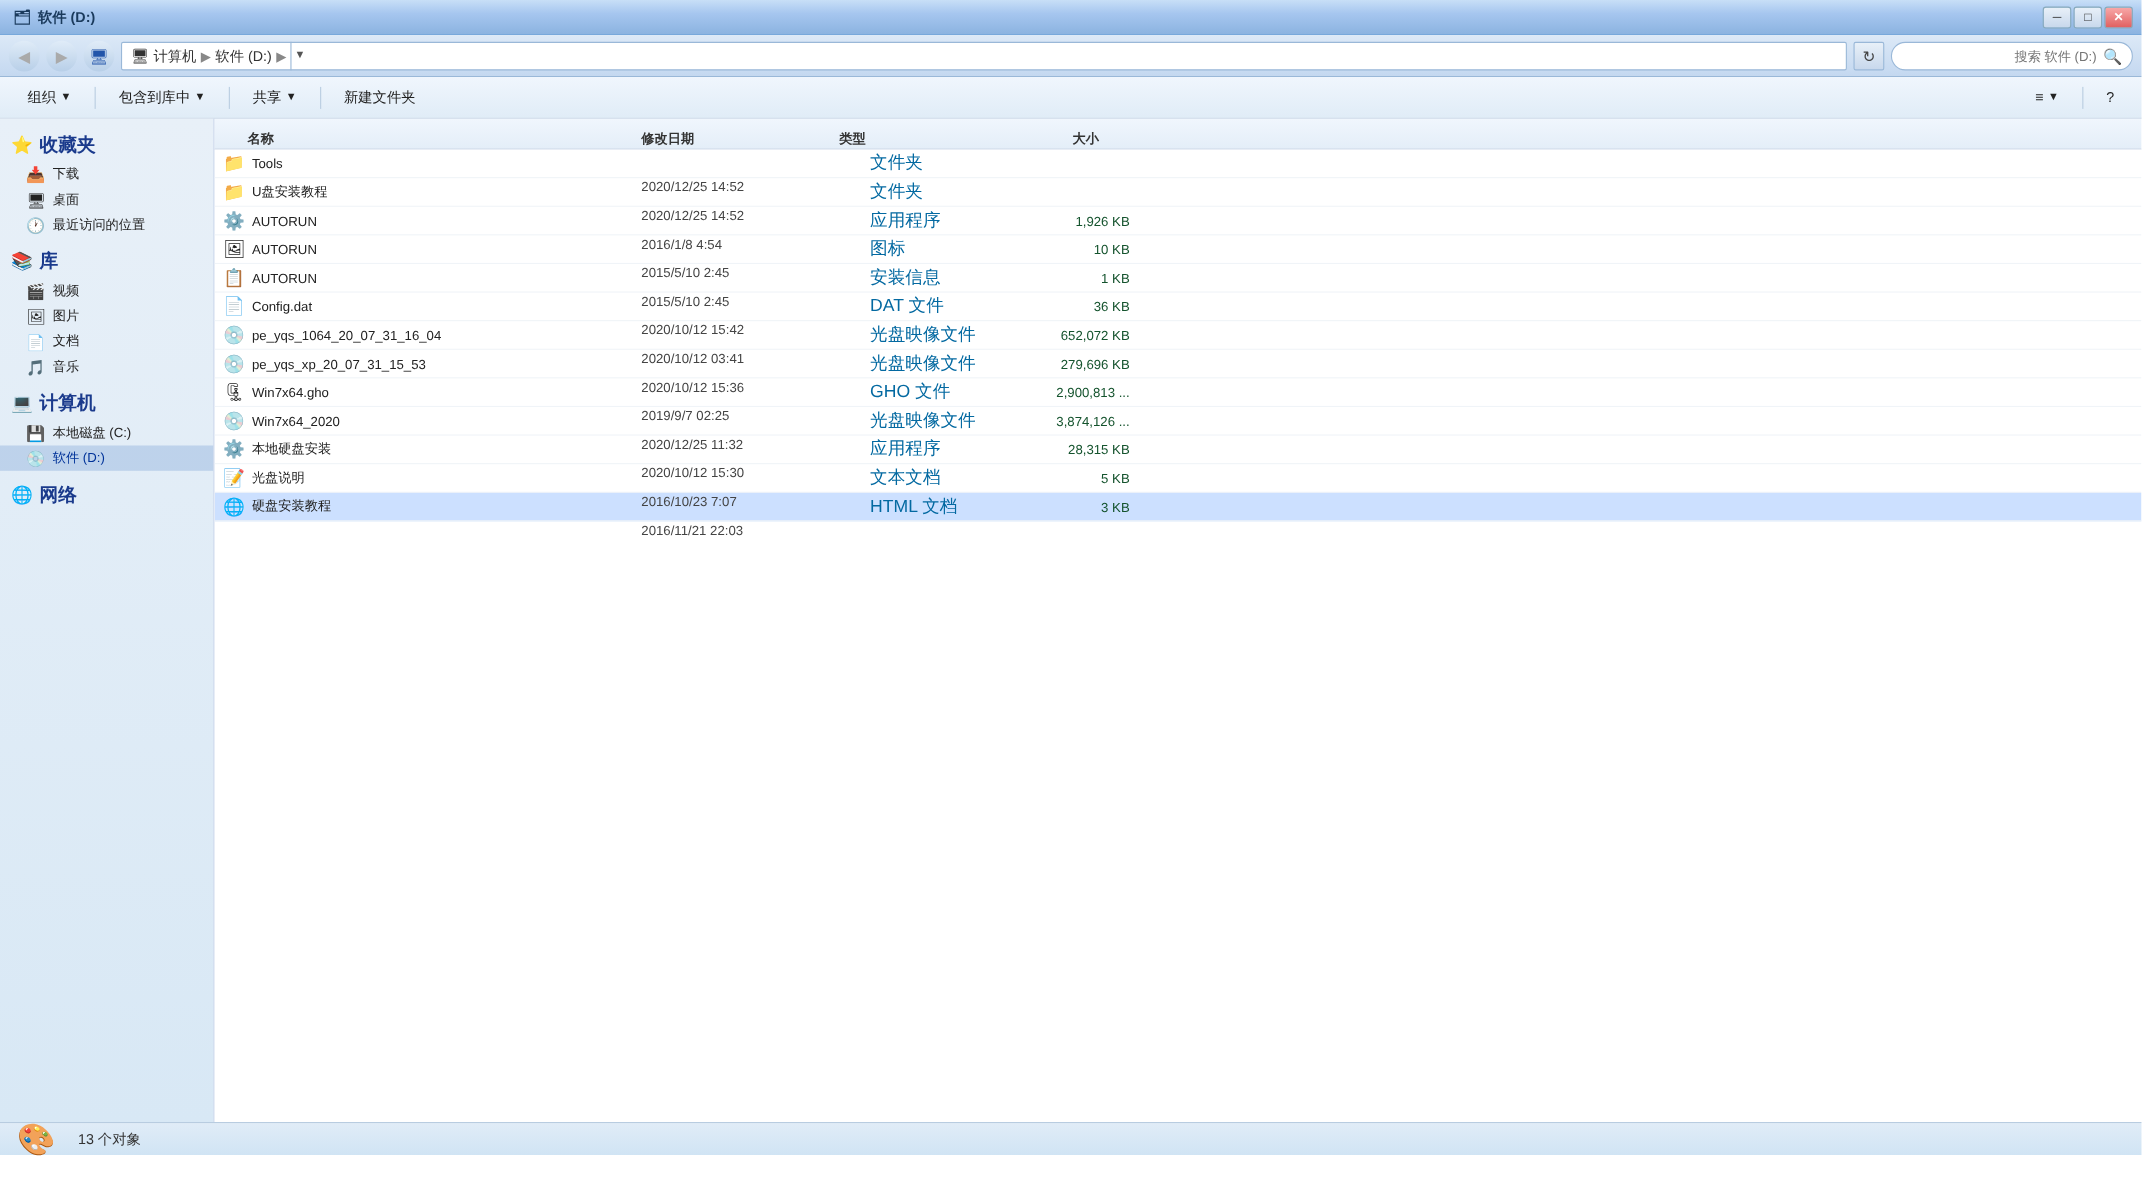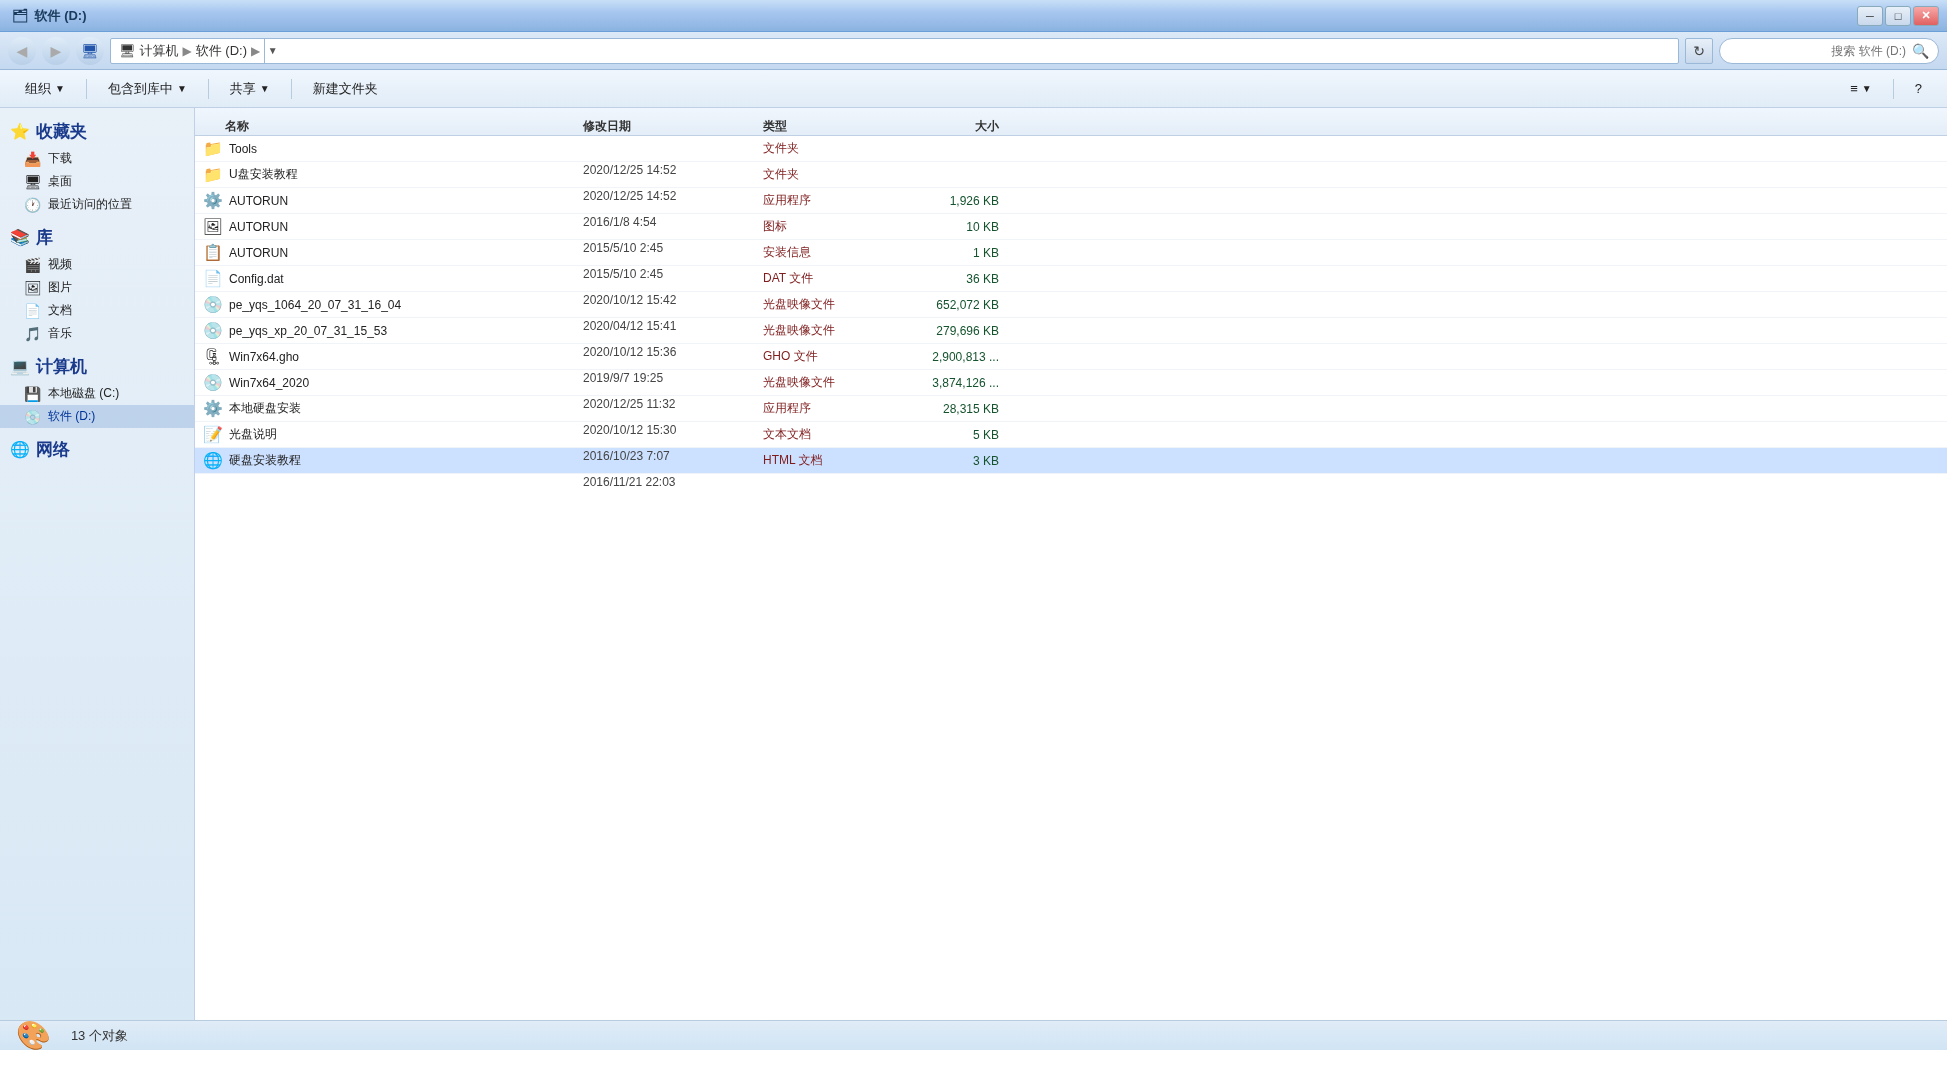--- a/index.html
+++ b/index.html
@@ -296,23 +296,24 @@
     }
     .file-cell-date {
       width: 180px;
       font-size: 12px;
       color: #444;
       padding-left: 8px;
       margin-top: 43px;
     }
     .file-cell-type {
       width: 140px;
-      font-size: 12px;
-      color: #7f1d1d;
+      font-size: 16px;
+      color: #0369a1;
       padding-left: 8px;
+      margin-left: 28px;
     }
     .file-cell-size {
       width: 120px;
       font-size: 12px;
       color: #14532d;
       text-align: right;
       padding-right: 16px;
     }
 
     
@@ -526,39 +527,39 @@
     </div>
     <div class="file-cell-date">2020/10/12 15:42</div>
     <div class="file-cell-type">DAT 文件</div>
     <div class="file-cell-size">36 KB</div>
   </div>
         <div class="file-row">
     <div class="file-cell-name">
       <div class="file-icon" style="font-size:16px;">💿</div>
       <span>pe_yqs_1064_20_07_31_16_04</span>
     </div>
-    <div class="file-cell-date">2020/04/12 15:41</div>
+    <div class="file-cell-date">2020/10/12 03:41</div>
     <div class="file-cell-type">光盘映像文件</div>
     <div class="file-cell-size">652,072 KB</div>
   </div>
         <div class="file-row">
     <div class="file-cell-name">
       <div class="file-icon" style="font-size:16px;">💿</div>
       <span>pe_yqs_xp_20_07_31_15_53</span>
     </div>
     <div class="file-cell-date">2020/10/12 15:36</div>
     <div class="file-cell-type">光盘映像文件</div>
     <div class="file-cell-size">279,696 KB</div>
   </div>
         <div class="file-row">
     <div class="file-cell-name">
       <div class="file-icon" style="font-size:16px;">🗜</div>
       <span>Win7x64.gho</span>
     </div>
-    <div class="file-cell-date">2019/9/7 19:25</div>
+    <div class="file-cell-date">2019/9/7 02:25</div>
     <div class="file-cell-type">GHO 文件</div>
     <div class="file-cell-size">2,900,813 ...</div>
   </div>
         <div class="file-row">
     <div class="file-cell-name">
       <div class="file-icon" style="font-size:16px;">💿</div>
       <span>Win7x64_2020</span>
     </div>
     <div class="file-cell-date">2020/12/25 11:32</div>
     <div class="file-cell-type">光盘映像文件</div>

